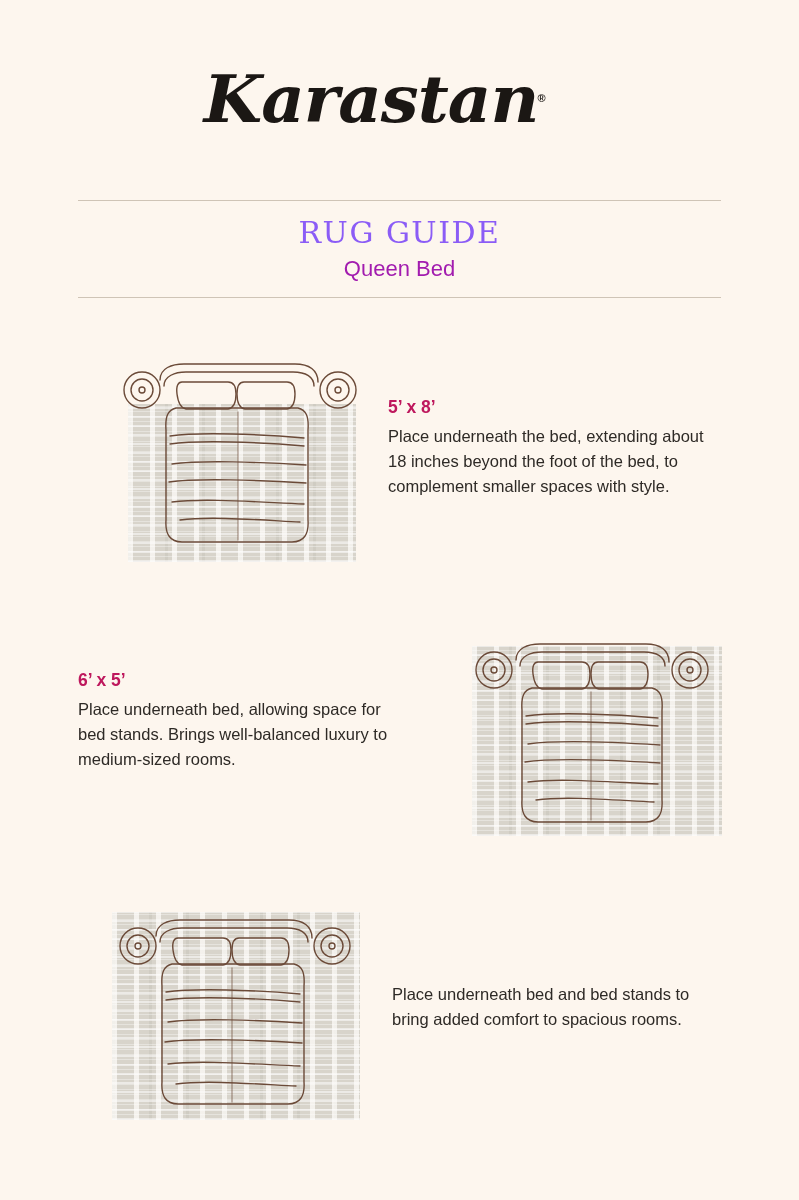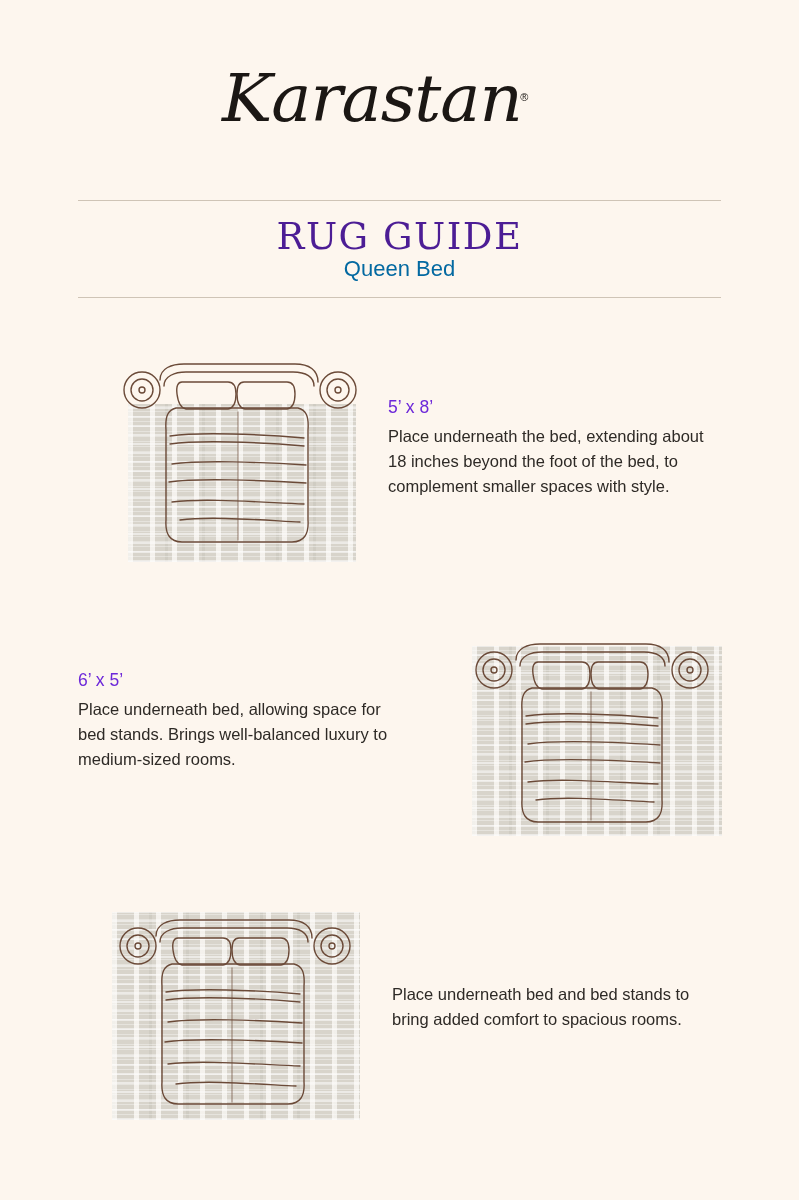--- a/index.html
+++ b/index.html
@@ -16,20 +16,21 @@
     overflow: hidden;
   }
 
   
   .brand {
     position: absolute;
     top: 66px;
     left: 0;
     width: 751px;
     text-align: center;
+    font-weight: bold;
   }
   .brand-word {
     font-family: "DejaVu Serif", serif;
     font-style: italic;
     font-size: 66px;
     line-height: 1;
     color: #1b1714;
     letter-spacing: -1px;
     display: inline-block;
     position: relative;
@@ -57,45 +58,46 @@
   .rule-top { top: 200px; }
   .rule-bottom { top: 297px; }
 
   .guide-title {
     position: absolute;
     top: 215px;
     left: 0;
     width: 799px;
     text-align: center;
     font-family: "DejaVu Serif", serif;
-    font-size: 37px;
+    font-size: 30px;
     letter-spacing: 1.5px;
-    color: #4c1d95;
+    color: #8b5cf6;
   }
   .guide-sub {
     position: absolute;
     top: 256px;
     left: 0;
     width: 799px;
     text-align: center;
     font-size: 22px;
-    color: #0369a1;
+    color: #a21caf;
     font-weight: 400;
   }
   .entry-text {
     position: absolute;
     font-size: 16.5px;
     line-height: 25px;
     color: #2e2a26;
   }
   .entry-size {
     font-size: 17.5px;
     display: block;
     margin-bottom: 4px;
-    color: #6d28d9;
+    color: #be185d;
+    font-weight: bold;
   }
 
   
   .illus {
     position: absolute;
   }
   .rug {
     position: absolute;
     background: #d8d4cb;
     overflow: hidden;

